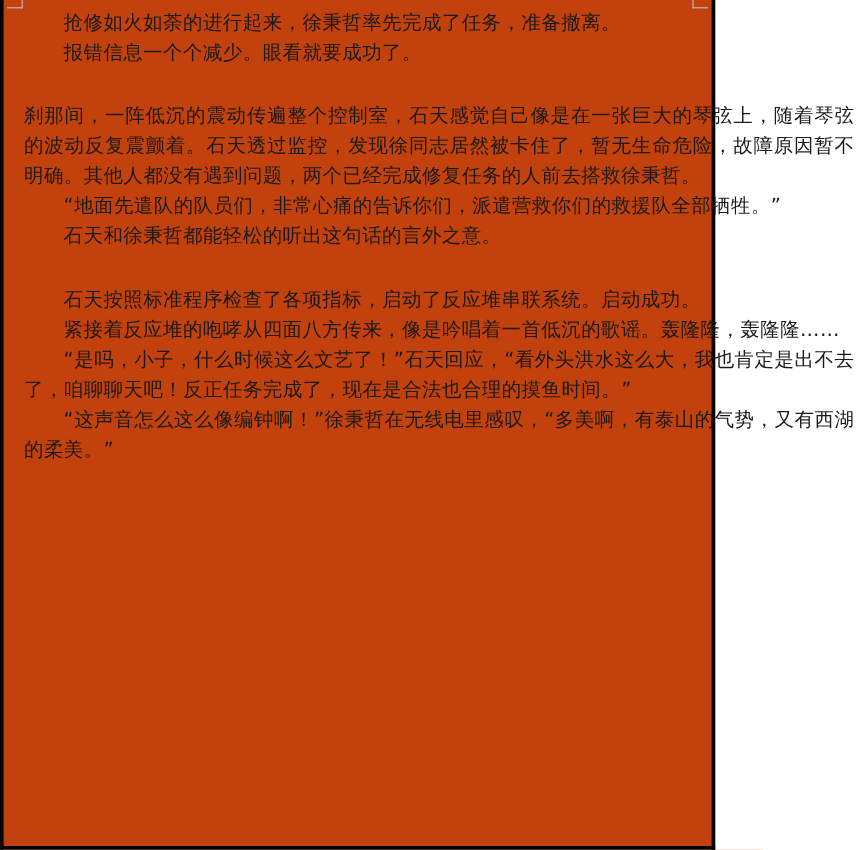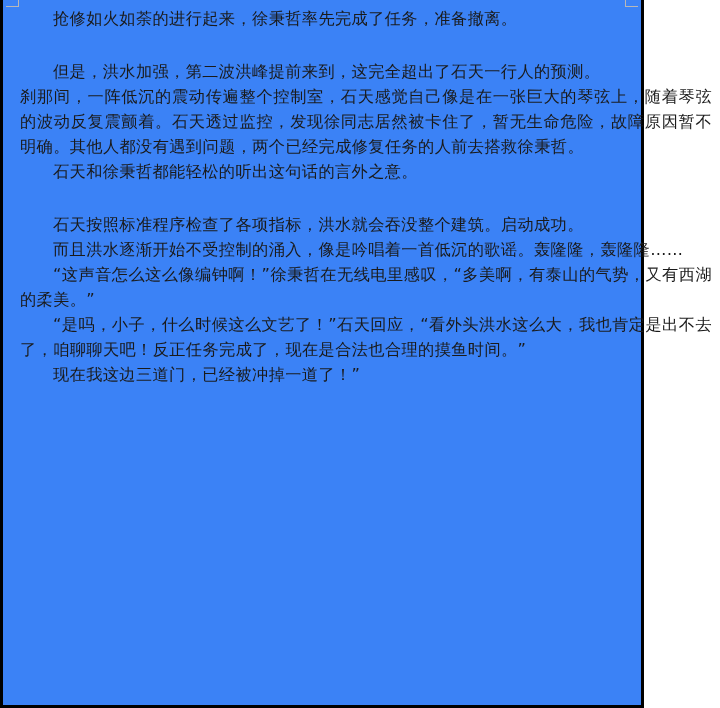--- a/index.html
+++ b/index.html
@@ -10,27 +10,27 @@
     body {
       width: 720px;
       height: 708px;
       overflow: hidden;
       position: relative;
     }
     .page {
       position: absolute;
       left: 0;
       top: 0;
-      width: 644px;
+      width: 596px;
       height: 708px;
       box-sizing: border-box;
       border-left: 3px solid #000;
       border-right: 3px solid #000;
       border-bottom: 3px solid #000;
-      background: #3b82f6;
+      background: #c2410c;
     }
     .corner {
       position: absolute;
       width: 12px;
       height: 6px;
       border-color: #b8b8b8;
       border-style: solid;
     }
     .corner.tl {
       left: 3px;
@@ -70,24 +70,24 @@
   </style>
 </head>
 <body>
 
 <div class="page">
   <div class="corner tl"></div>
   <div class="corner tr"></div>
 
   <div class="content">
     <p class="para">抢修如火如荼的进行起来，徐秉哲率先完成了任务，准备撤离。</p>
+    <p class="para">报错信息一个个减少。眼看就要成功了。</p>
     <div class="blank"></div>
-    <p class="para">但是，洪水加强，第二波洪峰提前来到，这完全超出了石天一行人的预测。</p>
     <p class="para noindent">刹那间，一阵低沉的震动传遍整个控制室，石天感觉自己像是在一张巨大的琴弦上，随着琴弦的波动反复震颤着。石天透过监控，发现徐同志居然被卡住了，暂无生命危险，故障原因暂不明确。其他人都没有遇到问题，两个已经完成修复任务的人前去搭救徐秉哲。</p>
+    <p class="para">“地面先遣队的队员们，非常心痛的告诉你们，派遣营救你们的救援队全部牺牲。”</p>
     <p class="para">石天和徐秉哲都能轻松的听出这句话的言外之意。</p>
     <div class="blank"></div>
-    <p class="para">石天按照标准程序检查了各项指标，洪水就会吞没整个建筑。启动成功。</p>
-    <p class="para">而且洪水逐渐开始不受控制的涌入，像是吟唱着一首低沉的歌谣。轰隆隆，轰隆隆……</p>
+    <p class="para">石天按照标准程序检查了各项指标，启动了反应堆串联系统。启动成功。</p>
+    <p class="para">紧接着反应堆的咆哮从四面八方传来，像是吟唱着一首低沉的歌谣。轰隆隆，轰隆隆……</p>
+    <p class="para">“是吗，小子，什么时候这么文艺了！”石天回应，“看外头洪水这么大，我也肯定是出不去了，咱聊聊天吧！反正任务完成了，现在是合法也合理的摸鱼时间。”</p>
     <p class="para">“这声音怎么这么像编钟啊！”徐秉哲在无线电里感叹，“多美啊，有泰山的气势，又有西湖的柔美。”</p>
-    <p class="para">“是吗，小子，什么时候这么文艺了！”石天回应，“看外头洪水这么大，我也肯定是出不去了，咱聊聊天吧！反正任务完成了，现在是合法也合理的摸鱼时间。”</p>
-    <p class="para">现在我这边三道门，已经被冲掉一道了！”</p>
   </div>
 </div>
 
 </body></html>

